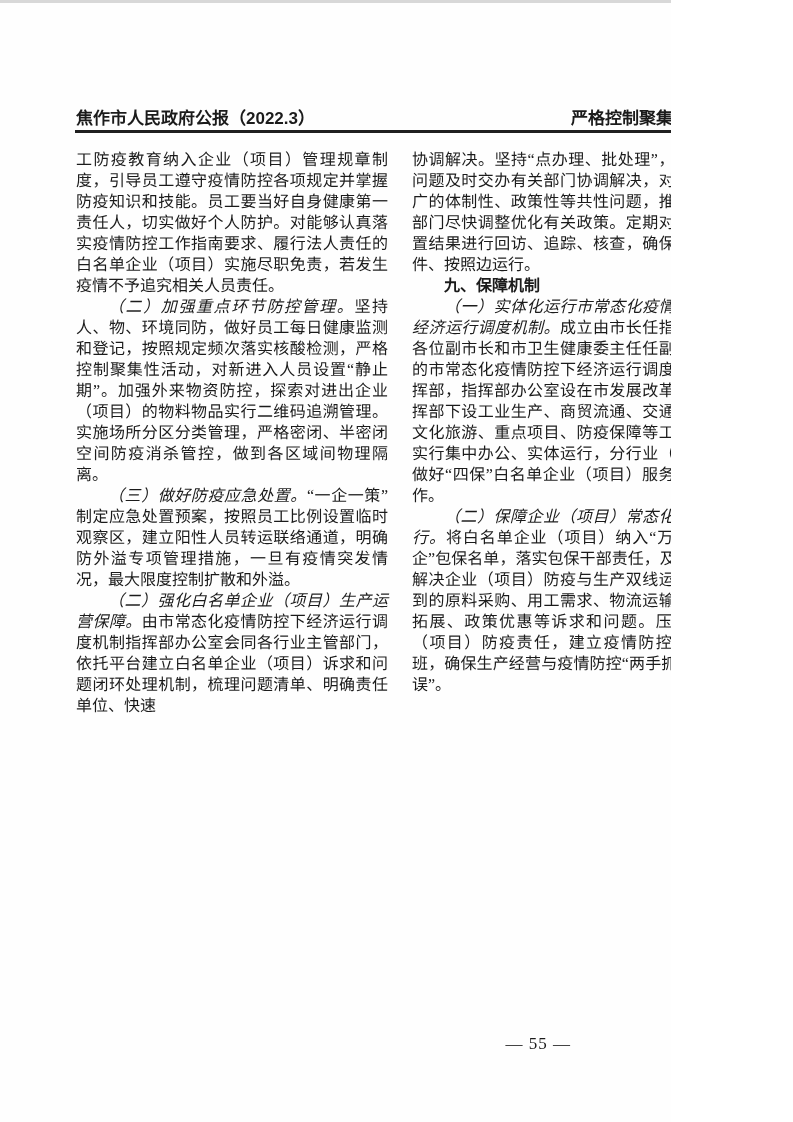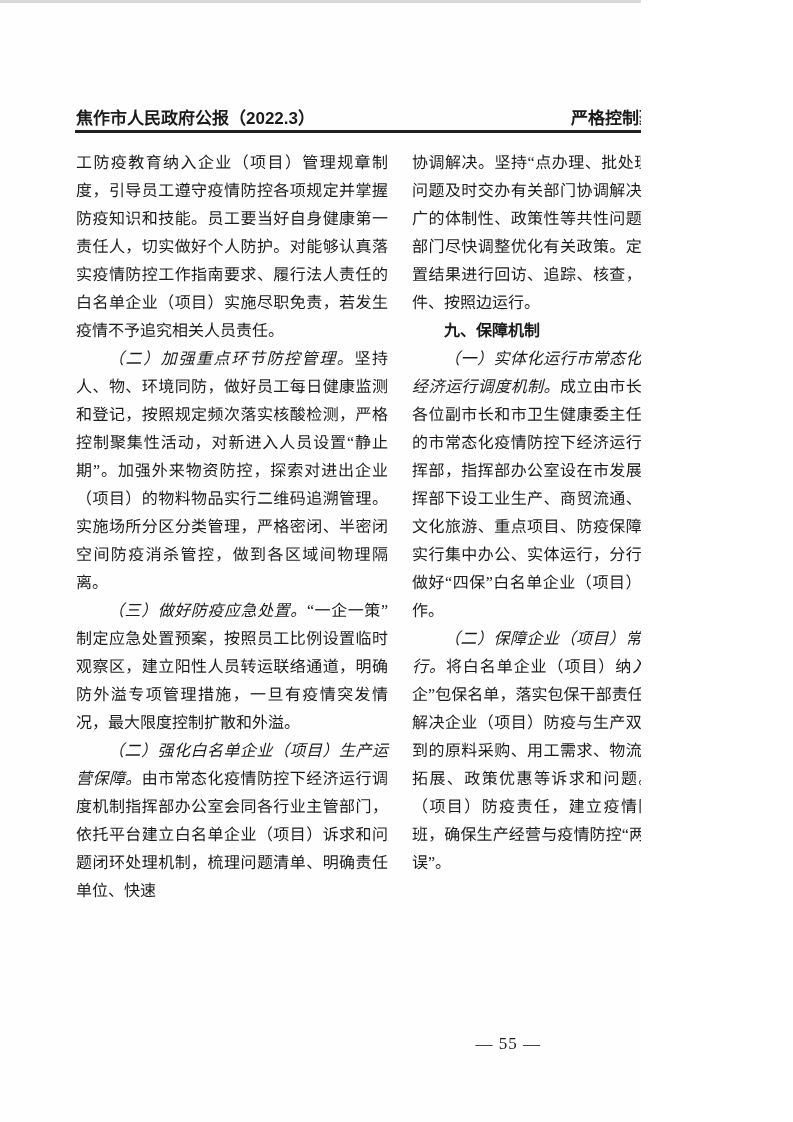--- a/index.html
+++ b/index.html
@@ -12,20 +12,21 @@
     height: 1122px;
     font-family: "Liberation Serif", "DejaVu Serif", serif;
   }
   .page {
     position: relative;
     width: 641px;
     height: 1122px;
     background: #fefefe;
     overflow: hidden;
     color: #1b1b1b;
+    padding-left: 30px;
   }
   .scan-edge {
     position: absolute;
     top: 0; left: 0;
     width: 100%; height: 3px;
     background: #d8d8d8;
   }
   .header {
     position: absolute;
     top: 104px;
@@ -51,21 +52,21 @@
     position: absolute;
     top: 149px;
     left: 76px;
     width: 648px;
     display: flex;
     gap: 24px;
   }
   .column {
     width: 312px;
     font-size: 16px;
-    line-height: 28px;
+    line-height: 21px;
     text-align: justify;
     text-justify: inter-character;
   }
   .para {
     margin: 0;
     text-indent: 2em;
   }
   .para.continuation {
     text-indent: 0;
   }

